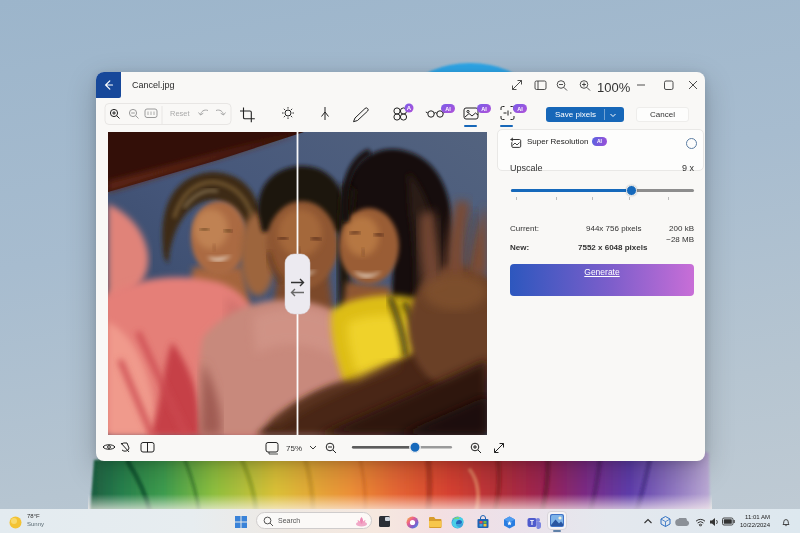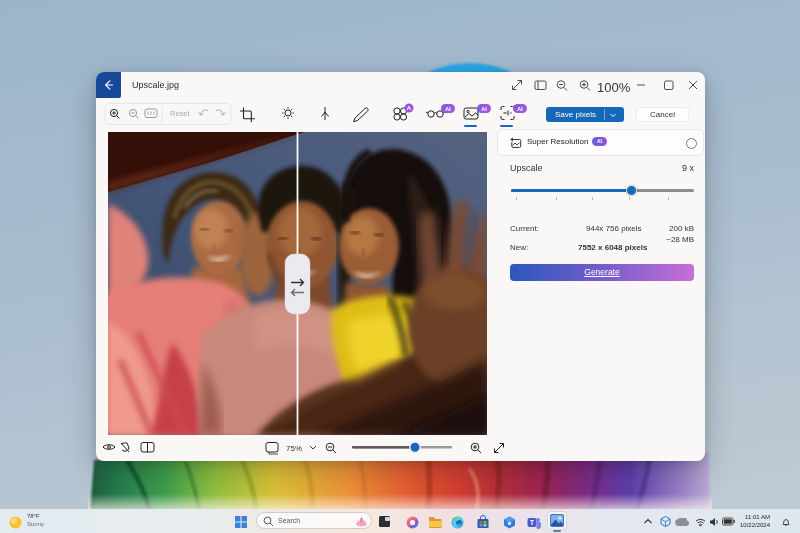--- a/index.html
+++ b/index.html
@@ -12,31 +12,31 @@
   #backbtn { position:absolute; left:0; top:0; width:25px; height:26px; background:#17489a; border-radius:8px 0 2px 0; }
   #title { position:absolute; left:36px; top:8px; font-size:9px; color:#2b2b2b; }
   #pct { position:absolute; left:501px; top:8px; font-size:13px; color:#333; }
 
   #saveopt { position:absolute; left:450px; top:35px; width:78px; height:15px; background:#1767b8; border-radius:3px; color:#fff; font-size:8px; }
   #saveopt .txt { position:absolute; left:9px; top:3px; }
   #saveopt .dv { position:absolute; left:58px; top:2px; width:1px; height:11px; background:rgba(255,255,255,.4); }
   #cancel { position:absolute; left:540px; top:35px; width:53px; height:15px; background:#fdfdfc; border:1px solid #eeedeb; border-radius:3px; font-size:8px; color:#333; text-align:center; line-height:13px; }
 
   
-  #srcard { position:absolute; left:401px; top:57px; width:207px; height:27px; background:#fdfdfc; border:1px solid #e9e8e6; border-radius:5px; }
+  #srcard { position:absolute; left:401px; top:57px; width:207px; height:42px; background:#fdfdfc; border:1px solid #e9e8e6; border-radius:5px; }
   #srcard .t { position:absolute; left:29px; top:7px; font-size:8px; font-weight:400; color:#1c1c1c; }
   .aipill { display:inline-block; width:15px; height:9px; border-radius:5px; background:linear-gradient(100deg,#5b63e0 0%,#9a4fd8 100%); color:#fff; font-size:5px; font-weight:bold; text-align:center; line-height:9px; }
   #upl { position:absolute; left:414px; top:91px; font-size:9px; color:#333; }
   #upv { position:absolute; right:11px; top:91px; font-size:9px; color:#333; }
   #sltrack { position:absolute; left:415px; top:117px; width:183px; height:3px; background:#8d8d8d; border-radius:2px; }
   #slfill { position:absolute; left:415px; top:117px; width:120px; height:3px; background:#1669bb; border-radius:2px; }
   #slthumb { position:absolute; left:530px; top:113px; width:11px; height:11px; border-radius:50%; background:#1669bb; border:1.5px solid #f0efed; box-shadow:0 0 2px rgba(0,0,0,.25); }
   .tick { position:absolute; top:125px; width:1px; height:3px; background:#bbb; }
   .prow { position:absolute; font-size:8px; color:#333; }
-  #genbtn { position:absolute; left:414px; top:192px; width:184px; height:17px; border-radius:4px; background:linear-gradient(90deg,#2d57be 0%,#7d5ecb 55%,#c86ed7 100%); color:#fff; font-size:8.5px; text-align:center; line-height:17px;text-decoration:underline; }
+  #genbtn { position:absolute; left:414px; top:192px; width:184px; height:32px; border-radius:4px; background:linear-gradient(90deg,#2d57be 0%,#7d5ecb 55%,#c86ed7 100%); color:#fff; font-size:8.5px; text-align:center; line-height:17px;text-decoration:underline; }
 
   
   #tkb { position:absolute; left:0; top:509px; width:800px; height:24px; background:linear-gradient(90deg,#e3ebf0 0%,#e7edf0 24%,#efe9e3 36%,#f6e8df 47%,#f3dfe2 55%,#ece1ea 64%,#e4e8ee 76%,#dde8ef 100%); }
   .tbtxt { position:absolute; font-size:6px; color:#333; }
   #search { position:absolute; left:256px; top:3px; width:116px; height:17px; border-radius:9px; background:rgba(255,255,255,.72); border:1px solid #cfcccc; }
   #clock { position:absolute; right:30px; top:4px; font-size:6px; color:#222; text-align:right; line-height:8px; }
 </style>
 </head>
 <body>
 <div id="desk">
@@ -84,21 +84,21 @@
     </g>
     <rect x="88" y="494" width="624" height="18" fill="url(#fadeb)"></rect>
   </svg>
 
   <div id="win">
     <div id="backbtn">
       <svg width="25" height="26" viewBox="0 0 25 26">
           <path d="M13.8 8.8 L9.6 13 L13.8 17.2 M10 13 H16.5" stroke="#fff" stroke-width="1.2" fill="none" stroke-linecap="round"></path>
         </svg>
     </div>
-    <div id="title">Upscale.jpg</div>
+    <div id="title">Cancel.jpg</div>
     <div id="pct">100%</div>
 
     <svg class="abs" style="left:413px;top:5px" width="190" height="16" viewBox="0 0 190 16">
       <g stroke="#3a3a3a" stroke-width=".9" fill="none">
         <path d="M3.5 12.5 L12.5 3.5 M3.5 12.5 v-4 M3.5 12.5 h4 M12.5 3.5 v4 M12.5 3.5 h-4"></path>
         <rect x="26" y="4" width="11" height="8.5" rx="1.5"></rect>
           <path d="M29 4 v8.5"></path>
         <circle cx="52" cy="7.5" r="3.8"></circle>
           <path d="M55 10.5 L58 13.5 M50 7.5 h4"></path>
         <circle cx="75" cy="7.5" r="3.8"></circle>
@@ -208,21 +208,21 @@
       <div id="slfill"></div>
       <div id="slthumb"></div>
     <div class="tick" style="left:420px"></div>
       <div class="tick" style="left:460px"></div>
       <div class="tick" style="left:496px"></div>
       <div class="tick" style="left:533px"></div>
       <div class="tick" style="left:572px"></div>
     <div class="prow" style="left:414px;top:152px">Current:</div>
     <div class="prow" style="left:490px;top:152px">944x 756 pixels</div>
     <div class="prow" style="right:11px;top:152px">200 kB</div>
-    <div class="prow" style="left:414px;top:171px;font-weight:normal">New:</div>
+    <div class="prow" style="left:414px;top:171px;font-weight:bold">New:</div>
     <div class="prow" style="left:482px;top:171px;font-weight:bold">7552 x 6048 pixels</div>
     <div class="prow" style="right:11px;top:163px;font-weight:normal">−28 MB</div>
     <div id="genbtn">Generate</div>
 
     <svg class="abs" style="left:12px;top:60px" width="379" height="303" viewBox="0 0 379 303">
       <defs>
         <linearGradient id="pbg" x1="0" y1="1" x2="1" y2="0">
           <stop offset="0" stop-color="#31425f"></stop>
             <stop offset="0.5" stop-color="#45567a"></stop>
             <stop offset="1" stop-color="#53637f"></stop>

